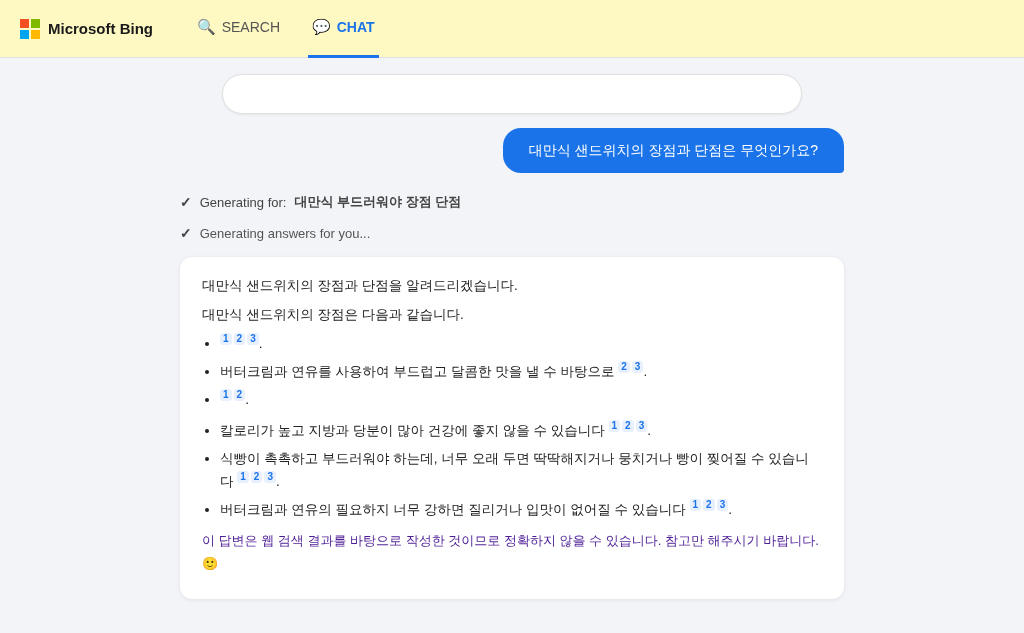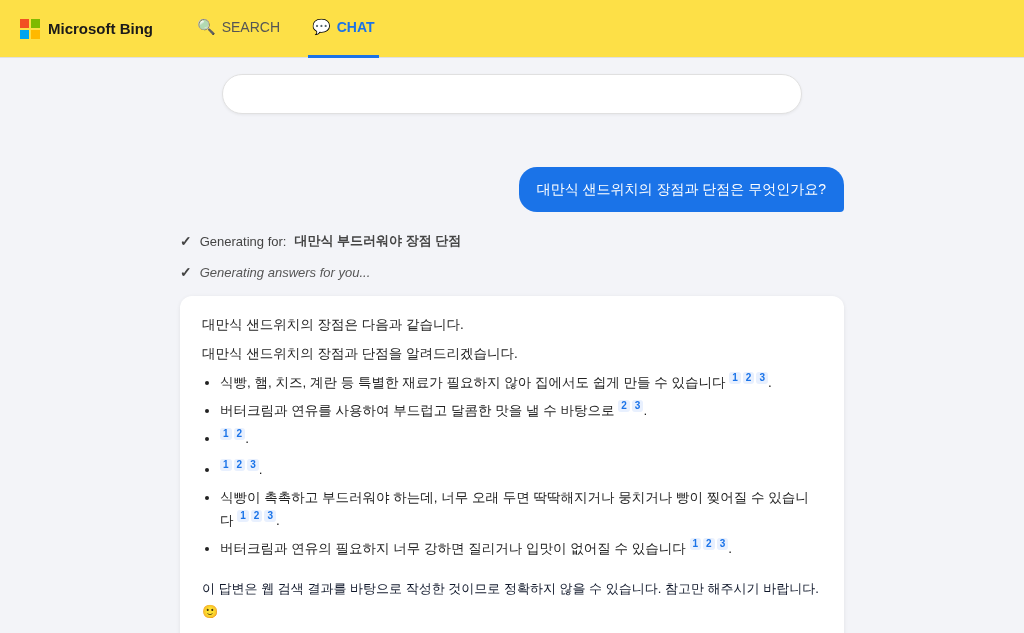--- a/index.html
+++ b/index.html
@@ -6,21 +6,21 @@
     body {
       font-family: 'Segoe UI', Arial, sans-serif;
       background: #f3f4f8;
       min-height: 633px;
       width: 1024px;
       overflow: hidden;
     }
 
     
     .header {
-      background: #fde047;
+      background: #fef9c3;
       border-bottom: 1px solid #e0e0e0;
       display: flex;
       align-items: center;
       padding: 0 20px;
       height: 58px;
       gap: 24px;
     }
     .logo-area {
       display: flex;
       align-items: center;
@@ -79,46 +79,44 @@
     
     .user-bubble-row {
       display: flex;
       justify-content: flex-end;
       margin-bottom: 8px;
     }
     .user-bubble {
       background: #1a73e8;
       color: #fff;
       border-radius: 18px 18px 4px 18px;
-      padding: 12px 18px;
+      padding: 12px 26px;
       max-width: 500px;
       font-size: 14px;
       line-height: 1.5;
-      margin-top: 39px;
     }
 
     
     .status-line {
       display: flex;
       align-items: center;
       gap: 8px;
       font-size: 13px;
       color: #444;
       margin: 2px 0;
     }
     .checkmark {
       color: #444;
       font-size: 14px;
       font-weight: bold;
     }
     .status-keyword {
       font-weight: 600;
     }
     .status-italic {
-      font-style: italic;
       color: #555;
       text-align: right;
     }
 
     
     .answer-card {
       background: #fff;
       border-radius: 12px;
       padding: 18px 22px;
       font-size: 13.5px;
@@ -144,23 +142,23 @@
       line-height: 1;
     }
     .ref-badge {
       background: #e8f0fe;
       color: #1a73e8;
       border-radius: 3px;
       padding: 1px 3px;
       font-weight: 600;
     }
     .disclaimer {
-      margin-top: 18px;
+      margin-top: 9px;
       font-size: 13px;
-      color: #0f172a;
+      color: #4c1d95;
     }
 
     
     .search-bar-row {
       display: flex;
       justify-content: center;
       margin-bottom: 4px;
     }
     .search-bar-stub {
       background: #fff;
@@ -213,25 +211,24 @@
     <span>Generating for:</span>
     <span class="status-keyword">대만식 부드러워야 장점 단점</span>
   </div>
 
   <div class="status-line">
     <span class="checkmark">✓</span>
     <span class="status-italic">Generating answers for you...</span>
   </div>
 
   <div class="answer-card">
+    <p>대만식 샌드위치의 장점과 단점을 알려드리겠습니다.</p>
     <p>대만식 샌드위치의 장점은 다음과 같습니다.</p>
-    <p>대만식 샌드위치의 장점과 단점을 알려드리겠습니다.</p>
     <ul>
       <li>
-        <span>식빵, 햄, 치즈, 계란 등 특별한 재료가 필요하지 않아 집에서도 쉽게 만들 수 있습니다</span>
         <span class="ref-sup">
           <span class="ref-badge">1</span>
           <span class="ref-badge">2</span>
           <span class="ref-badge">3</span>
         </span>.
       </li>
       <li>
         <span>버터크림과 연유를 사용하여 부드럽고 달콤한 맛을 낼 수 바탕으로</span>
         <span class="ref-sup">
           <span class="ref-badge">2</span>
@@ -240,20 +237,21 @@
       </li>
       <li>
         <span class="ref-sup">
           <span class="ref-badge">1</span>
           <span class="ref-badge">2</span>
         </span>.
       </li>
     </ul>
     <ul>
       <li>
+        <span>칼로리가 높고 지방과 당분이 많아 건강에 좋지 않을 수 있습니다</span>
         <span class="ref-sup">
           <span class="ref-badge">1</span>
           <span class="ref-badge">2</span>
           <span class="ref-badge">3</span>
         </span>.
       </li>
       <li>
         <span>식빵이 촉촉하고 부드러워야 하는데, 너무 오래 두면 딱딱해지거나 뭉치거나 빵이 찢어질 수 있습니다</span>
         <span class="ref-sup">
           <span class="ref-badge">1</span>

